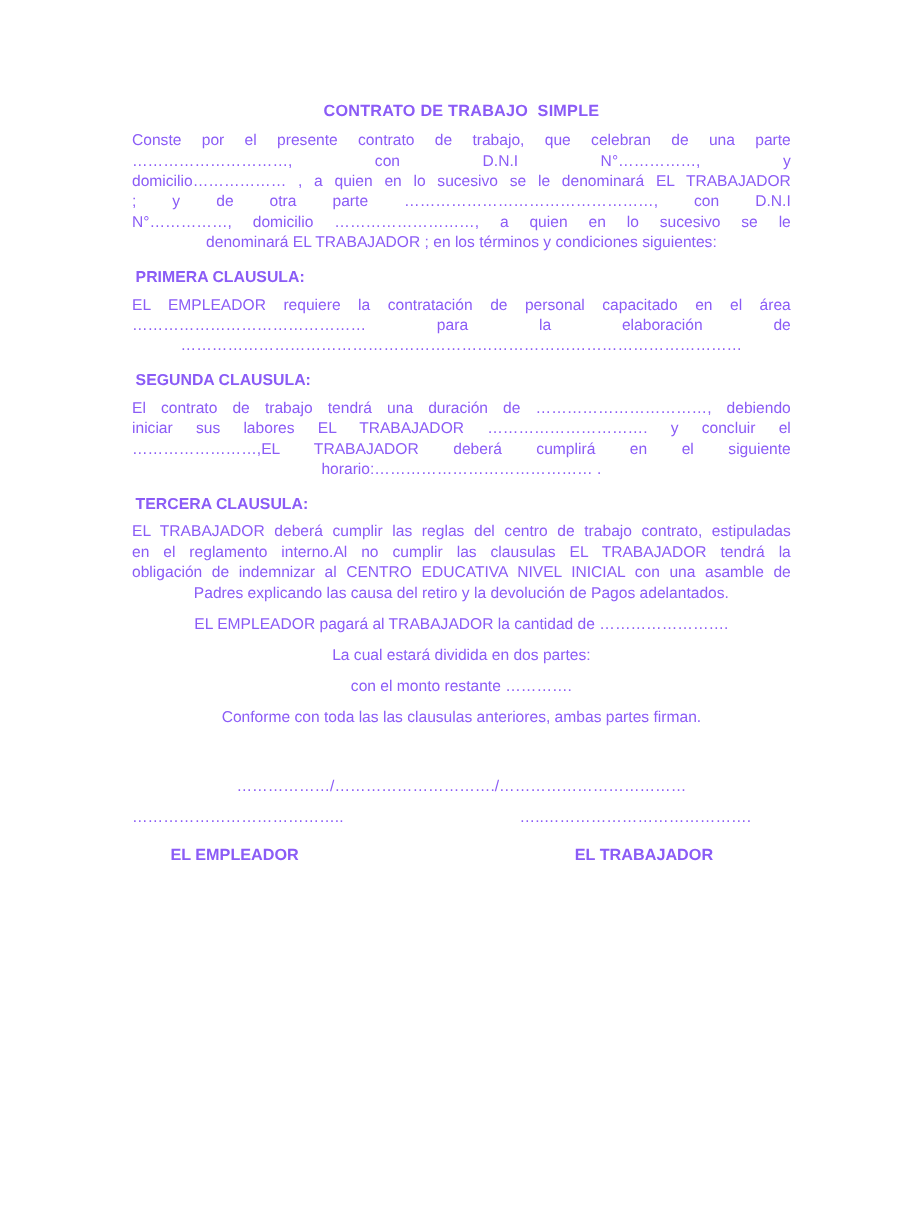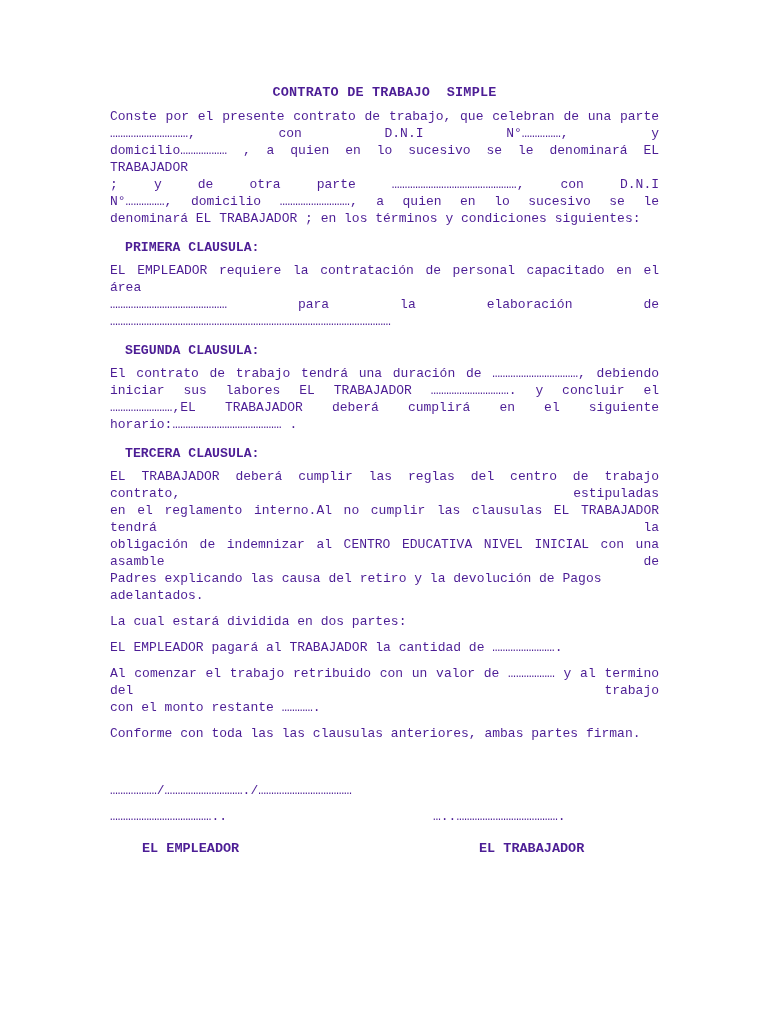--- a/index.html
+++ b/index.html
@@ -1,49 +1,49 @@
 <!DOCTYPE html>
 <html><head>
 <meta charset="utf-8">
 <style>
   html, body { margin: 0; padding: 0; background: #ffffff; }
   .page {
     position: relative;
     width: 688px;
     height: 1024px;
     background: #ffffff;
-    font-family: Liberation Mono, monospace;
-    color: #4c1d95;
+    font-family: Liberation Sans, sans-serif;
+    color: #8b5cf6;
     overflow: hidden;
   }
   .content {
     position: absolute;
     left: 110px;
     top: 84px;
     width: 549px;
   }
   .title {
     text-align: center;
     font-weight: bold;
     font-size: 13.5px;
     line-height: 17px;
     margin: 0 0 7px 0;
     letter-spacing: 0.2px;
   }
   .heading {
     font-weight: bold;
     font-size: 13.2px;
     line-height: 17px;
-    margin: 12px 0 6px 15px;
+    margin: 12px 0 6px 3px;
   }
   .para { margin: 0 0 9px 0; }
   .ln {
     font-size: 13px;
     line-height: 17px;
-    text-align: left;
+    text-align: center;
   }
   .j {
     text-align: justify;
     text-align-last: justify;
     text-justify: inter-word;
   }
   .closing { margin-top: 3px; }
   .date-row { margin-top: 40px; }
   .sig-row {
     position: relative;
@@ -101,27 +101,26 @@
 
     <div class="heading">TERCERA CLAUSULA:</div>
     <div class="para">
       <div class="ln j">EL TRABAJADOR deberá cumplir las reglas del centro de trabajo contrato, estipuladas</div>
       <div class="ln j">en el reglamento interno.Al no cumplir las clausulas EL TRABAJADOR tendrá la</div>
       <div class="ln j">obligación de indemnizar al CENTRO EDUCATIVA NIVEL INICIAL con una asamble de</div>
       <div class="ln">Padres explicando las causa del retiro y la devolución de Pagos adelantados.</div>
     </div>
 
     <div class="para">
+      <div class="ln">EL EMPLEADOR pagará al TRABAJADOR la cantidad de ……………………. </div>
+    </div>
+    <div class="para">
       <div class="ln">La cual estará dividida en dos partes:</div>
     </div>
     <div class="para">
-      <div class="ln">EL EMPLEADOR pagará al TRABAJADOR la cantidad de ……………………. </div>
-    </div>
-    <div class="para">
-      <div class="ln j">Al comenzar el trabajo retribuido con un valor de ……………… y al termino del trabajo</div>
       <div class="ln">con el monto restante ………….</div>
     </div>
 
     <div class="para closing">
       <div class="ln">Conforme con toda las las clausulas anteriores, ambas partes firman.</div>
     </div>
 
     <div class="date-row">
       <div class="ln">………………/…………………………./………………………………</div>
     </div>

